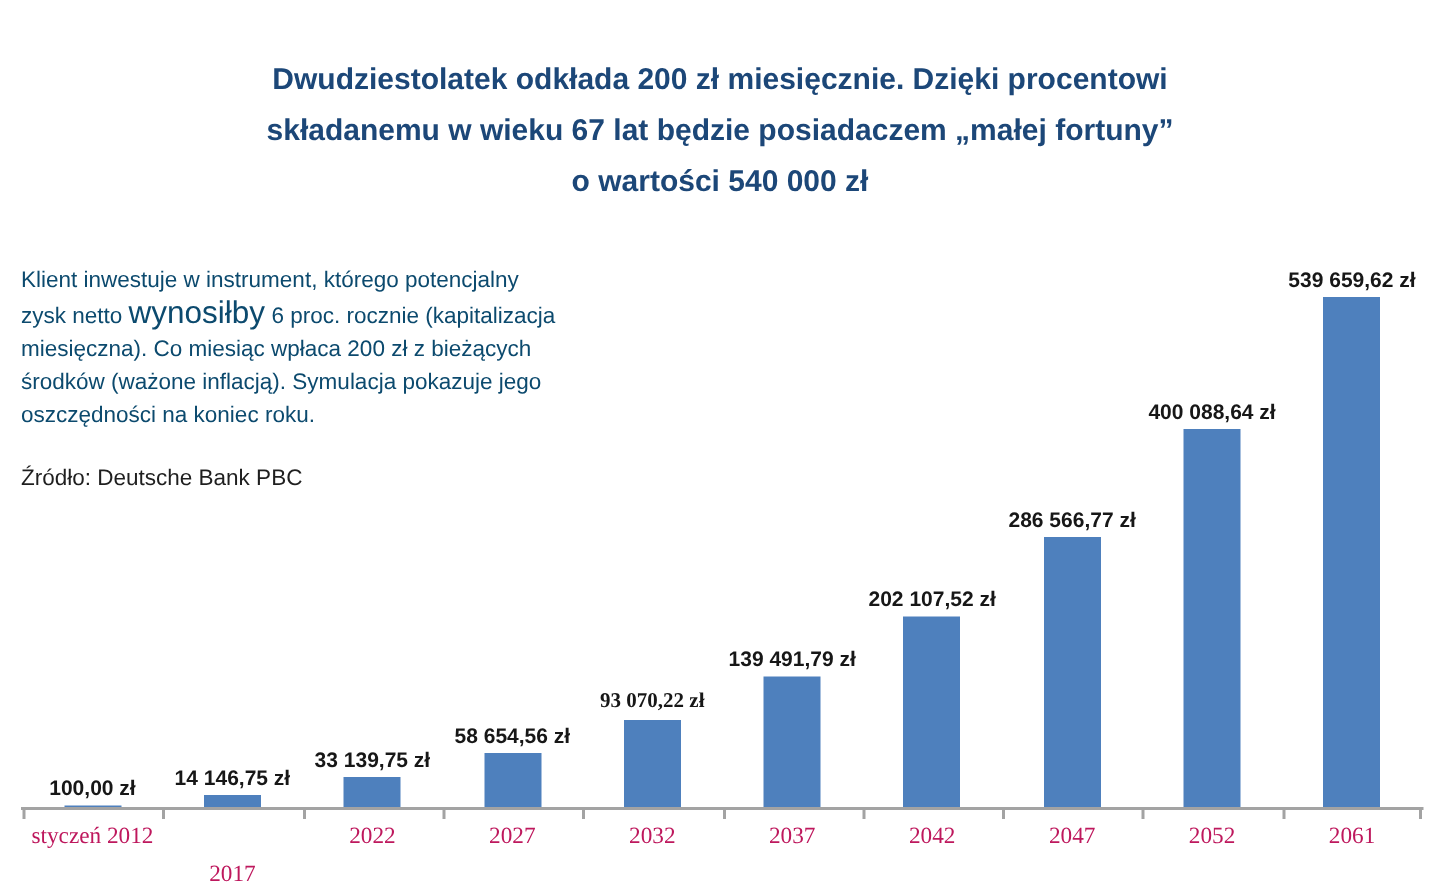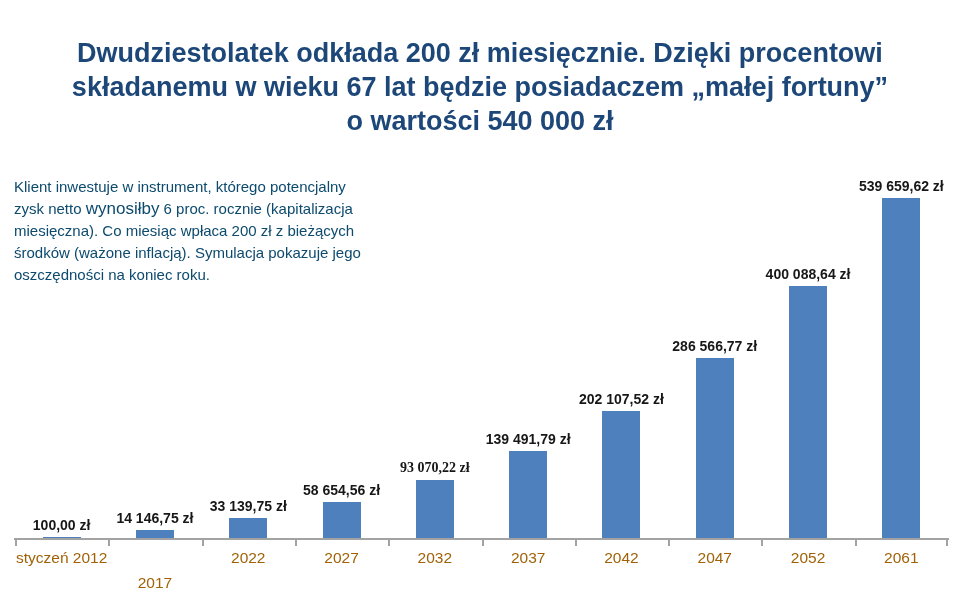--- a/index.html
+++ b/index.html
@@ -11,41 +11,41 @@
     overflow: hidden;
     font-family: "Liberation Sans", sans-serif;
     color: #1a1a1a;
   }
   .chart-title {
     position: absolute;
     top: 36px;
     left: 30px;
     right: 30px;
     margin: 0;
-    font-size: 27px;
+    font-size: 20px;
     font-weight: bold;
     line-height: 34px;
     text-align: center;
     white-space: pre-line;
     color: var(--title-color, #1c4778);
   }
   .left-block {
     position: absolute;
     left: 14px;
     top: 176px;
     width: 384px;
   }
   .description {
     margin: 0;
     font-size: 15px;
     line-height: 22px;
     white-space: pre-line;
     color: #0c4a6e;
   }
-  .description .hl { font-size: 17px; }
+  .description .hl { font-size: 21px; }
   .source {
     margin: 0;
     position: absolute;
     left: 14px;
     top: 310px;
     font-size: 15px;
     color: #1f1f1f;
   }
   .disclaimer {
     margin: 0;
@@ -95,21 +95,22 @@
     width: 2px;
     height: 7px;
     background: var(--axis-color, #a3a3a3);
   }
   .cat-label {
     position: absolute;
     top: 10px;
     transform: translateX(-50%);
     font-size: 15.5px;
     white-space: nowrap;
-    color: #a16207;
+    color: #be185d;
+    font-family: Liberation Serif, serif;
   }
   .x-axis {
     position: absolute;
     left: 15px;
     top: 539px;
     width: 933px;
     height: 40px;
   }
 </style>
 </head>
@@ -122,20 +123,21 @@
 o wartości 540 000 zł</h1>
 
   <div class="left-block">
     <p class="description"><span>Klient inwestuje w instrument, którego potencjalny
 zysk netto </span><span class="hl">wynosiłby</span><span> 6 proc. rocznie (kapitalizacja
 miesięczna). Co miesiąc wpłaca 200 zł z bieżących
 środków (ważone inflacją). Symulacja pokazuje jego
 oszczędności na koniec roku.</span></p>
   </div>
 
+  <p class="source">Źródło: Deutsche Bank PBC</p>
 
 
   <div class="plot-area">
       <div class="bar" style="left: 27.65px; height: 2px;"></div>
       <div class="bar-label" style="left: 46.65px; bottom: 6px;">100,00 zł</div>
       <div class="bar" style="left: 120.95px; height: 9px;"></div>
       <div class="bar-label" style="left: 139.95px; bottom: 13px;">14 146,75 zł</div>
       <div class="bar" style="left: 214.25px; height: 21px;"></div>
       <div class="bar-label" style="left: 233.25px; bottom: 25px;">33 139,75 zł</div>
       <div class="bar" style="left: 307.55px; height: 37px;"></div>

